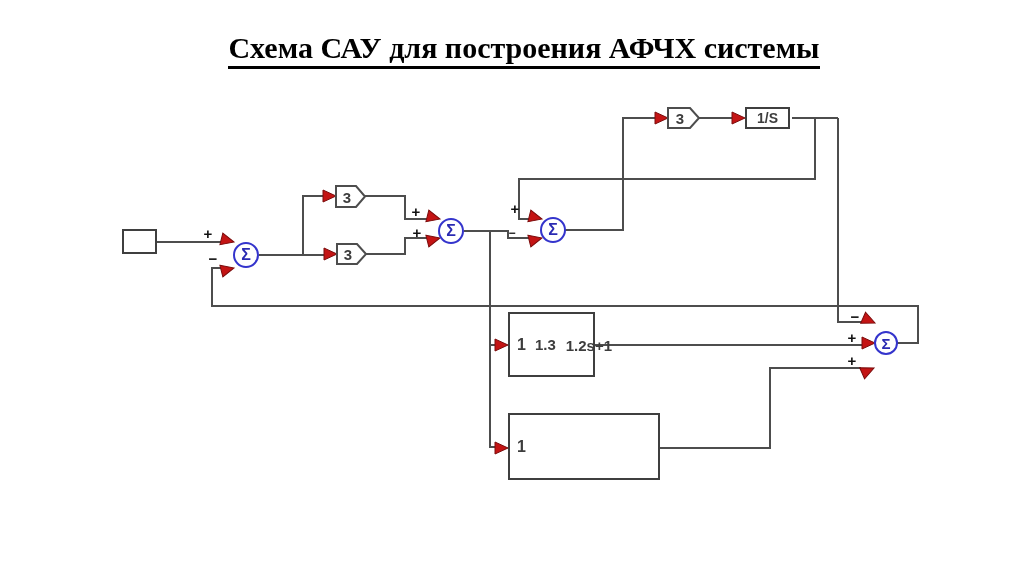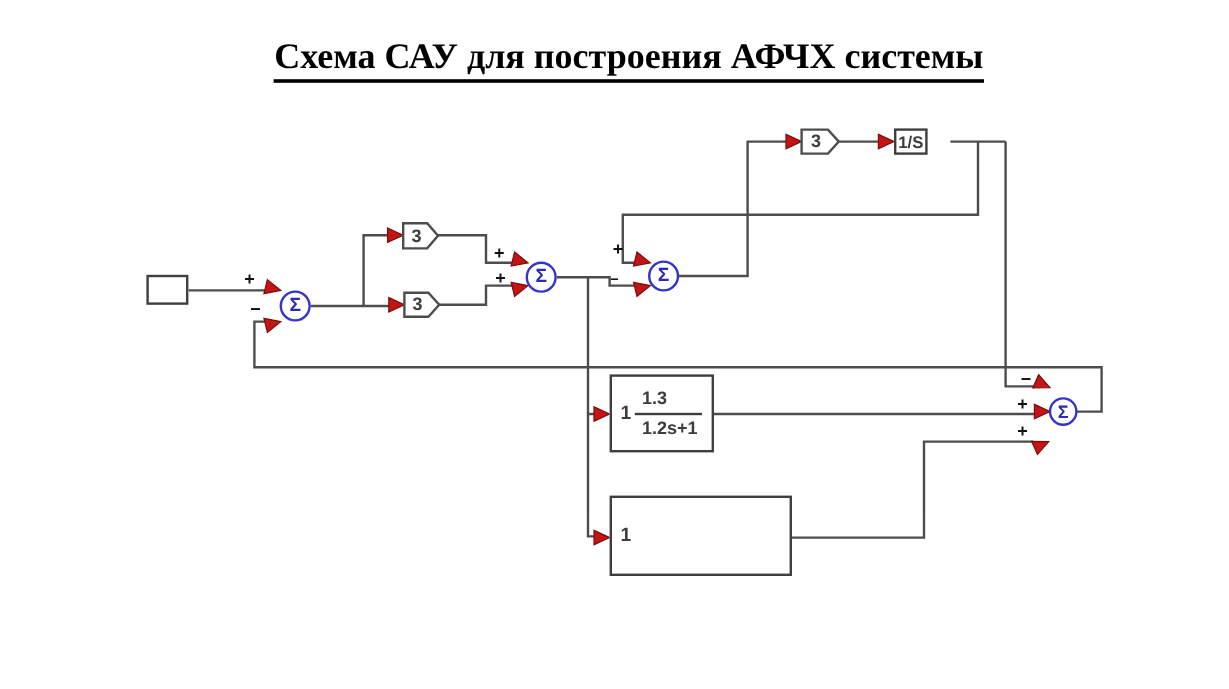--- a/index.html
+++ b/index.html
@@ -16,21 +16,21 @@
   .sign{position:absolute;font-weight:bold;color:#111;font-size:15px;line-height:1;
         transform:translate(-50%,-50%);}
   .sign.small{font-size:12px;}
   .glabel{position:absolute;color:#3d3d3d;font-weight:bold;font-size:15px;line-height:1;
         transform:translate(-50%,-50%);}
   .intblk{display:flex;align-items:center;justify-content:center;color:#3d3d3d;
         font-weight:bold;font-size:14px;}
   .tf{display:flex;align-items:center;color:#3d3d3d;font-weight:bold;font-size:15px;
         padding-left:7px;}
   .tf .prefix{font-size:16px;margin-right:3px;}
-  .frac{display:flex;flex-direction:column;}
+  .frac{display:flex;flex-direction:row;}
   .frac .num{padding:2px 4px 3px 6px;text-align:left;}
   .frac .bar{border-top:2px solid #3d3d3d;height:0;}
   .frac .den{padding:3px 4px 2px 6px;text-align:left;}
   sup{font-size:10px;}
 </style>
 </head>
 <body>
 
 <div class="canvas">
 
@@ -93,21 +93,21 @@
   </div>
 
   <div class="sum" style="left:874px;top:331px;width:24px;height:24px;font-size:15px;">
     <span>Σ</span>
   </div>
 
   <span class="glabel" style="left:347px;top:197px;">3</span>
   <span class="glabel" style="left:348px;top:254px;">3</span>
   <span class="glabel" style="left:680px;top:118px;">3</span>
 
-  <div class="blk intblk" style="left:745px;top:107px;width:28px;height:22px;">
+  <div class="blk intblk" style="left:745px;top:107px;width:45px;height:22px;">
     <span>1/S</span>
   </div>
 
   <div class="blk tf" style="left:508px;top:312px;width:87px;height:65px;">
     <span class="prefix">1</span>
     <div class="frac">
       <span class="num">1.3</span>
       <span class="bar"></span>
       <span class="den">1.2s+1</span>
     </div>

